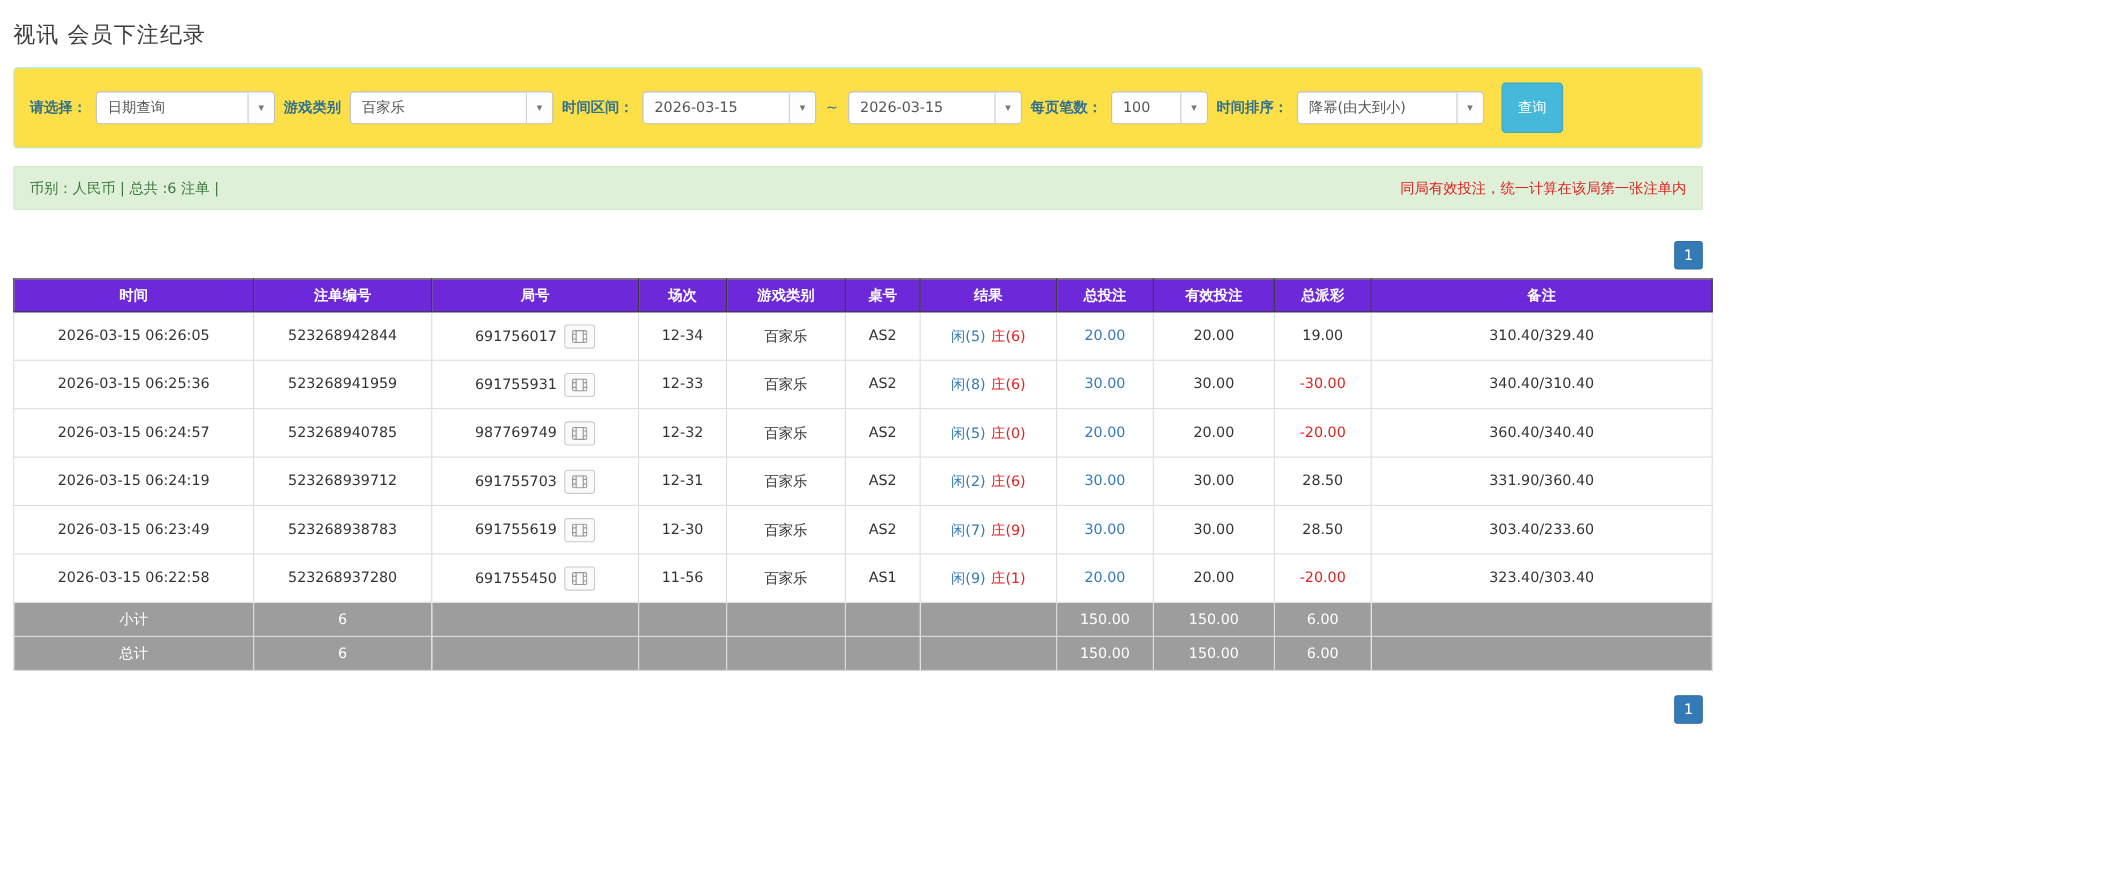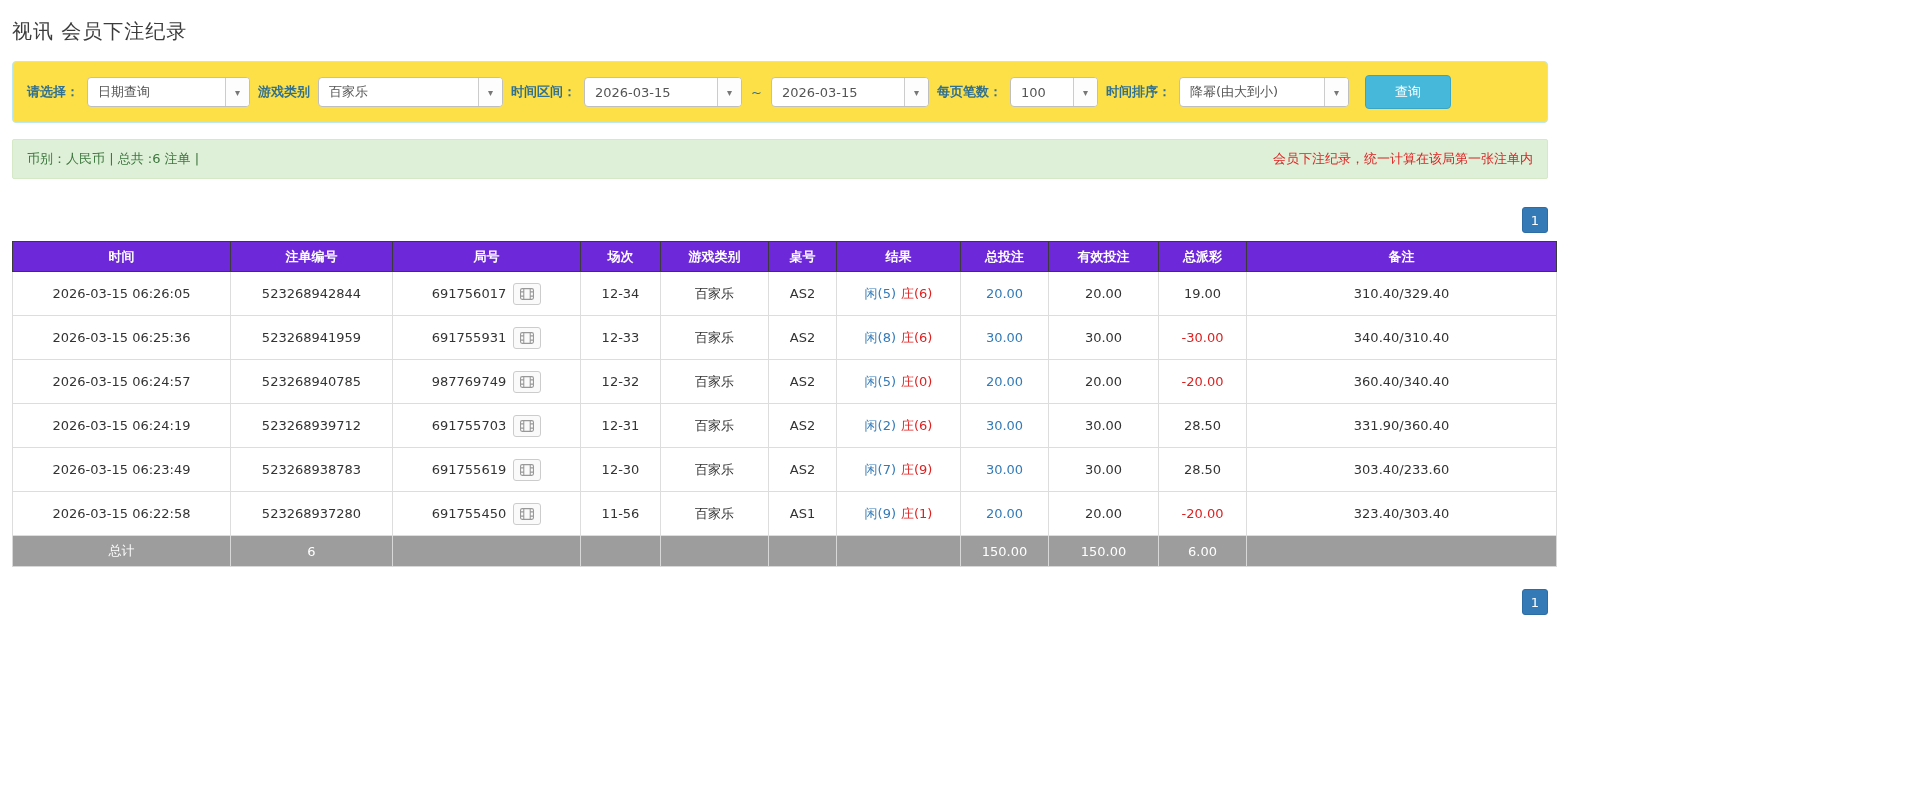--- a/index.html
+++ b/index.html
@@ -63,22 +63,22 @@
     color: #777;
     font-size: 10px;
     background: #fdfdfd;
   }
 
   .btn-search {
     background: #46b8da;
     border: 1px solid #39a6c8;
     color: #fff;
     border-radius: 4px;
-    height: 34px;
-    padding: 0 29px;
+    height: 46px;
+    padding: 0 14px;
     font-size: 13px;
     font-family: Liberation Serif, serif;
     cursor: pointer;
     margin-left: 8px;
   }
 
   
   .summary-bar {
     background: #dff0d8;
     border: 1px solid #d6e9c6;
@@ -195,21 +195,21 @@
     <div class="select" style="width:170px">
       <span class="val">降幂(由大到小)</span>
       <span class="arrow">▾</span>
     </div>
 
     <button class="btn-search">查询</button>
   </div>
 
   <div class="summary-bar">
     <span class="summary-left">币别：人民币 | 总共 :6 注单 |</span>
-    <span class="summary-right">会员下注纪录，统一计算在该局第一张注单内</span>
+    <span class="summary-right">同局有效投注，统一计算在该局第一张注单内</span>
   </div>
 
   <div class="pagination-row">
     <div class="page-btn">1</div>
   </div>
 
   <table>
     <colgroup>
       <col style="width:218px">
         <col style="width:162px">
@@ -382,20 +382,33 @@
       <span class="res-p">闲(9)</span><span class="res-b">庄(1)</span>
     </td>
     <td>
       <a class="bet-link">20.00</a>
     </td>
     <td>20.00</td>
     <td class="neg">-20.00</td>
     <td>323.40/303.40</td>
   </tr>
 
+  <tr class="footer-row">
+    <td>小计</td>
+    <td>6</td>
+    <td></td>
+    <td></td>
+    <td></td>
+    <td></td>
+    <td></td>
+    <td>150.00</td>
+    <td>150.00</td>
+    <td>6.00</td>
+    <td></td>
+  </tr>
 
   <tr class="footer-row">
     <td>总计</td>
     <td>6</td>
     <td></td>
     <td></td>
     <td></td>
     <td></td>
     <td></td>
     <td>150.00</td>

